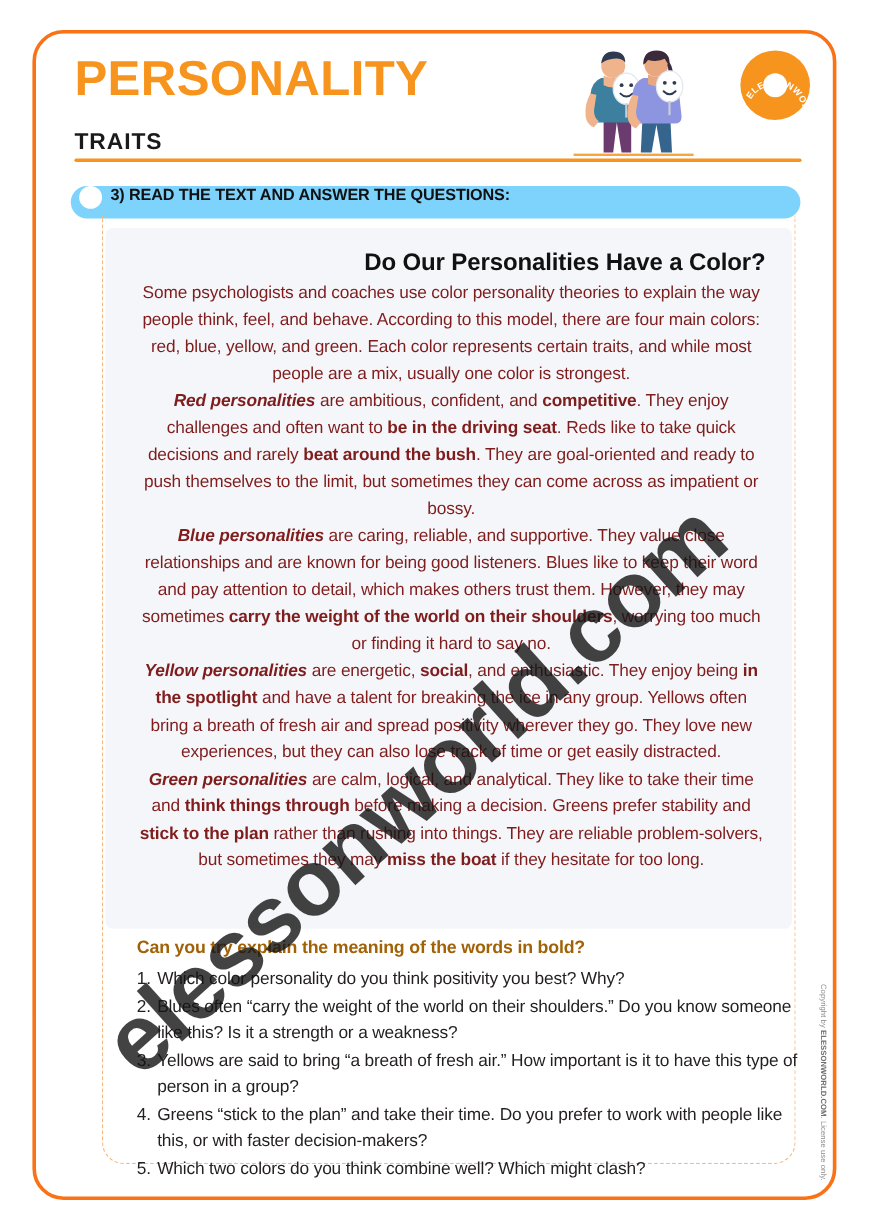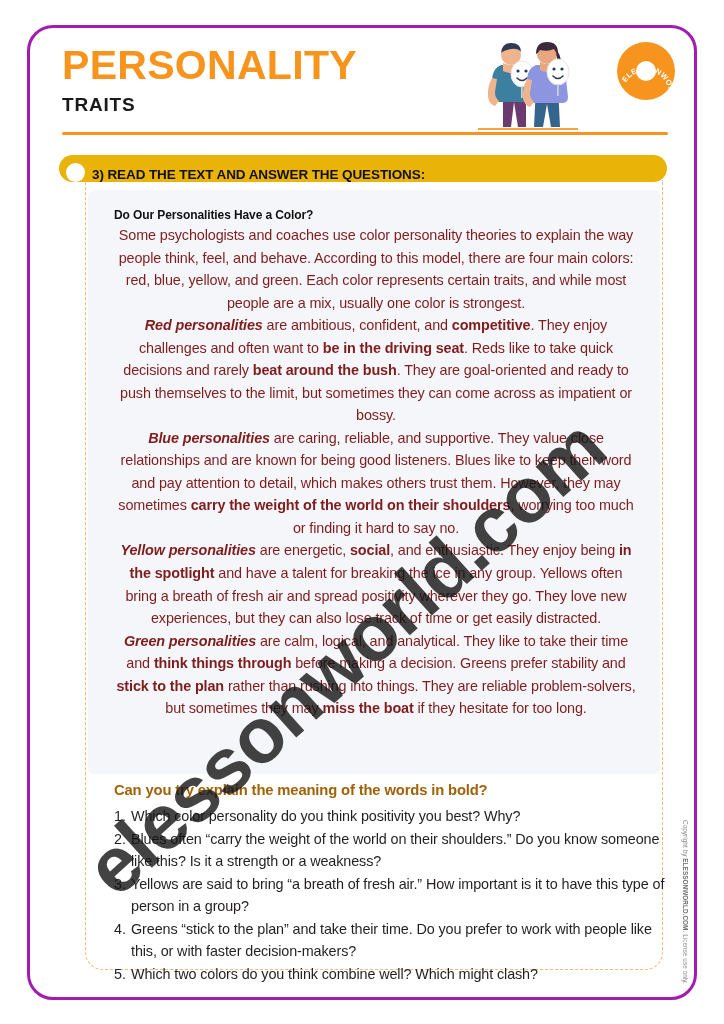--- a/index.html
+++ b/index.html
@@ -13,21 +13,21 @@
     position: relative;
   }
 
   
   .page-frame {
     position: absolute;
     left: 27px;
     top: 25px;
     width: 670px;
     height: 975px;
-    border: 3px solid #a21caf;
+    border: 3px solid #f97316;
     border-radius: 26px;
     background: #ffffff;
   }
 
   
   .header {
     position: absolute;
     left: 0; top: 0;
     width: 100%;
     height: 108px;
@@ -46,21 +46,21 @@
     letter-spacing: 0.3px;
     line-height: 1.05;
     font-family: "Liberation Sans", sans-serif;
   }
 
   .sub-title {
     font-size: 19px;
     font-weight: bold;
     color: #1a1a1a;
     letter-spacing: 0.8px;
-    margin-top: 7px;
+    margin-top: 21px;
   }
 
   .header-rule {
     position: absolute;
     left: 32px;
     top: 104px;
     width: 606px;
     height: 3px;
     background: #F7941D;
     border-radius: 2px;
@@ -84,24 +84,24 @@
     height: 62px;
   }
 
   
   .section-pill {
     position: absolute;
     left: 29px;
     top: 127px;
     width: 608px;
     height: 27px;
-    background: #eab308;
+    background: #7dd3fc;
     border-radius: 14px;
     display: flex;
-    align-items: flex-end;
+    align-items: flex-start;
     padding-left: 7px;
   }
 
   .pill-dot {
     width: 19px;
     height: 19px;
     border-radius: 50%;
     background: #ffffff;
     flex: none;
   }
@@ -134,25 +134,26 @@
     left: 58px;
     top: 162px;
     width: 572px;
     height: 584px;
     background: #F4F6FA;
     border-radius: 6px;
     padding: 18px 22px 12px 26px;
   }
 
   .passage-title {
-    font-size: 12px;
+    font-size: 20px;
     font-weight: bold;
     color: #111111;
     margin-bottom: 2px;
     letter-spacing: -0.1px;
+    text-align: right;
   }
 
   .passage p {
     font-size: 14.4px;
     line-height: 1.565;
     color: #7f1d1d;
     letter-spacing: -0.12px;
     text-align: center;
   }
 

